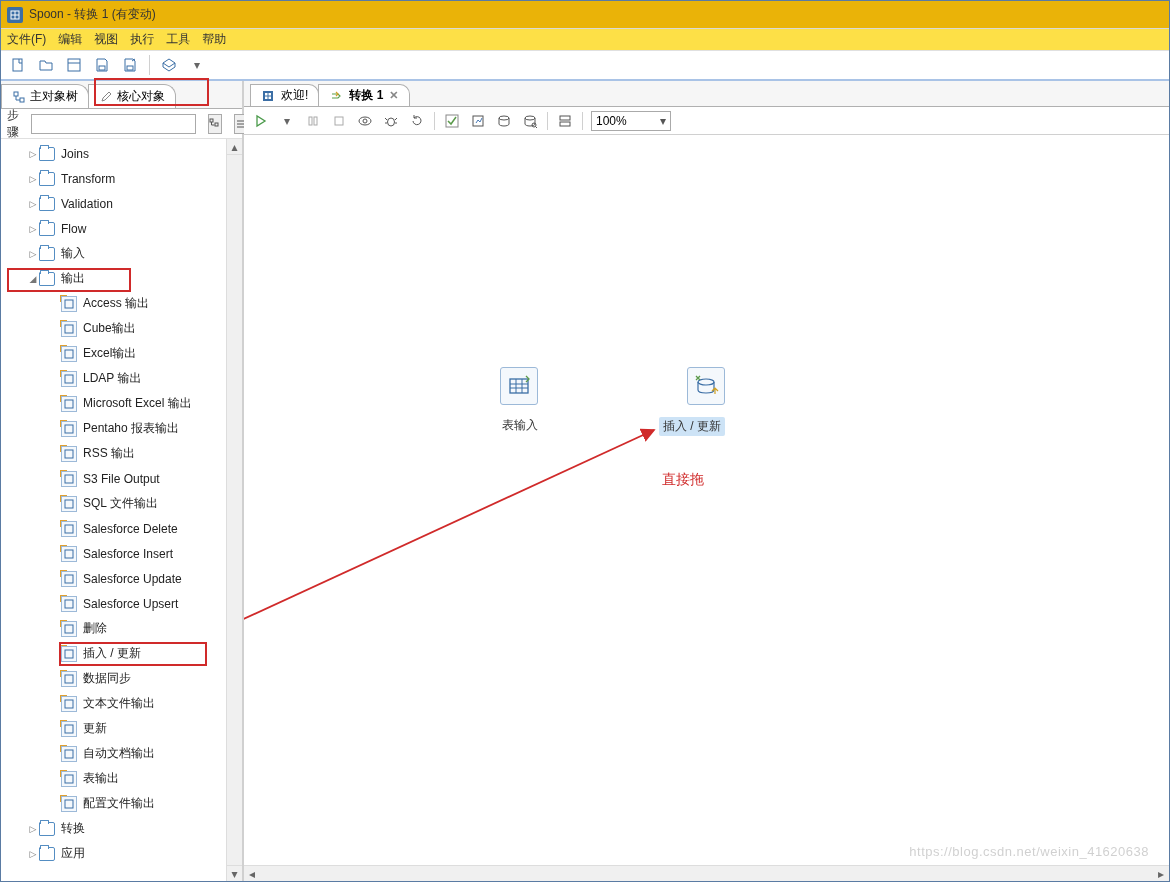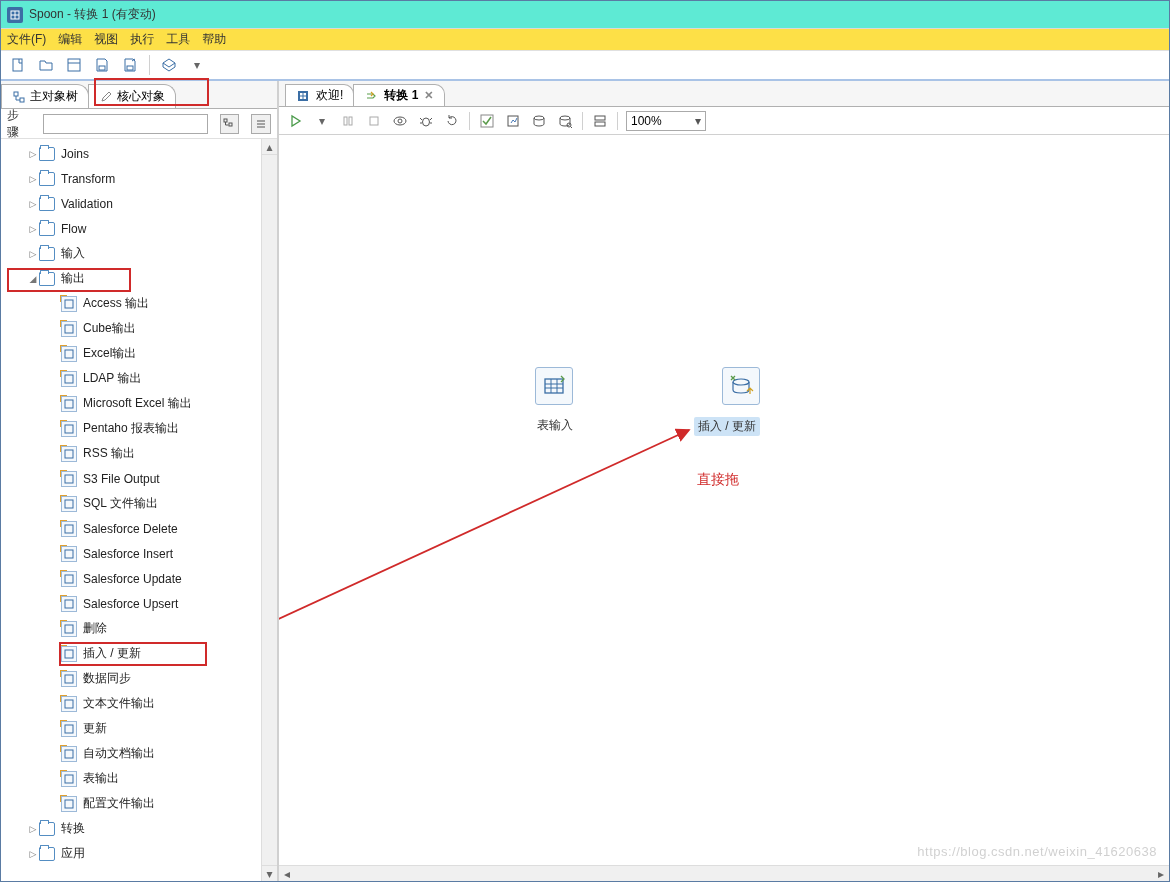--- a/index.html
+++ b/index.html
@@ -1,36 +1,36 @@
 <!DOCTYPE html>
 <html><head>
 <meta charset="utf-8">
 <style>
   * { box-sizing: border-box; margin: 0; padding: 0; font-family: "Microsoft YaHei", "Segoe UI", Arial, sans-serif; font-size: 12px; }
   body { background: #fff; width: 1170px; height: 882px; overflow: hidden; border: 1px solid #5a7ba3; }
 
   
-  .titlebar { height: 28px; background: #5eead4; border-bottom: 1px solid #d9d9d9; display: flex; align-items: center; padding: 0 6px; }
+  .titlebar { height: 28px; background: #eab308; border-bottom: 1px solid #d9d9d9; display: flex; align-items: center; padding: 0 6px; }
   .titlebar .app-icon { width: 16px; height: 16px; background: #3b6ea5; border-radius: 2px; margin-right: 6px; display: flex; align-items: center; justify-content: center; color: #fff; font-size: 10px; }
   .titlebar .title { color: #333; }
 
   
   .menubar { height: 22px; background: #fde047; border-bottom: 1px solid #e0e0e0; display: flex; align-items: center; padding: 0 6px; gap: 12px; }
   .menubar span { color: #333; cursor: default; }
 
   
   .toolbar { height: 30px; background: #fff; border-bottom: 2px solid #a9c3e6; display: flex; align-items: center; padding: 0 8px; gap: 10px; }
   .toolbar .tb-icon { width: 18px; height: 18px; display: flex; align-items: center; justify-content: center; color: #3b6ea5; cursor: pointer; }
   .toolbar .sep { width: 1px; height: 20px; background: #d0d0d0; }
 
   
   .main { display: flex; height: calc(100% - 28px - 22px - 30px); }
 
   
-  .left-panel { width: 278px; border-right: 2px solid #d0d0d0; display: flex; flex-direction: column; background: #fff; }
+  .left-panel { width: 243px; border-right: 2px solid #d0d0d0; display: flex; flex-direction: column; background: #fff; }
 
   .sidebar-tabs { height: 28px; display: flex; align-items: flex-end; border-bottom: 1px solid #b0b0b0; background: #f6f6f6; position: relative; }
   .sidebar-tab { height: 24px; display: flex; align-items: center; padding: 0 10px; gap: 4px; background: #fff; border: 1px solid #b0b0b0; border-bottom: none; border-top-right-radius: 12px; margin-right: -1px; cursor: pointer; }
   .sidebar-tab .tab-icon { width: 14px; height: 14px; display: flex; align-items: center; justify-content: center; }
   .red-box-1 { position: absolute; border: 2px solid #d02a2a; left: 93px; top: -3px; width: 115px; height: 28px; pointer-events: none; }
 
   .filter-row { height: 30px; display: flex; align-items: center; padding: 0 6px; gap: 12px; border-bottom: 1px solid #e0e0e0; }
   .filter-row label { color: #333; }
   .filter-input { flex: 1; height: 20px; border: 1px solid #aaa; padding: 0 4px; }
   .filter-btn { width: 20px; height: 20px; border: 1px solid #aaa; background: #f0f0f0; display: flex; align-items: center; justify-content: center; cursor: pointer; }
@@ -73,21 +73,21 @@
   .canvas-node .node-label { color: #333; }
   .canvas-node.selected .node-label { background: #cde3f6; padding: 1px 4px; border-radius: 2px; }
 
   .arrow-line { position: absolute; pointer-events: none; }
   .annotation { position: absolute; color: #d02a2a; font-size: 14px; pointer-events: none; }
 
   .h-scroll { height: 16px; border-top: 1px solid #ddd; background: #f0f0f0; display: flex; }
   .h-scroll .left-a, .h-scroll .right-a { width: 16px; display: flex; align-items: center; justify-content: center; color: #666; cursor: pointer; }
   .h-scroll .track { flex: 1; }
 
-  .watermark { position: absolute; bottom: 6px; right: 12px; color: rgba(120,120,120,0.35); font-size: 13px; pointer-events: none; letter-spacing: 0.5px; }
+  .watermark { position: absolute; bottom: 6px; right: 20px; color: rgba(120,120,120,0.35); font-size: 13px; pointer-events: none; letter-spacing: 0.5px; }
 
   svg { display: block; }
 </style>
 </head>
 <body>
 
 <div class="titlebar">
   <div class="app-icon">
     <svg width="10" height="10" viewBox="0 0 10 10">
         <rect x="1" y="1" width="8" height="8" fill="none" stroke="#fff" stroke-width="1"></rect>

